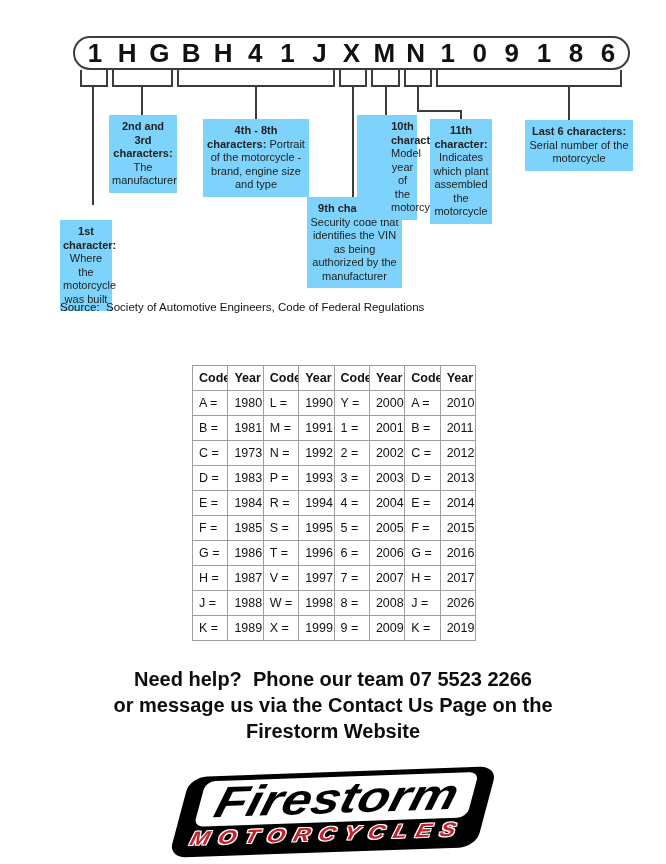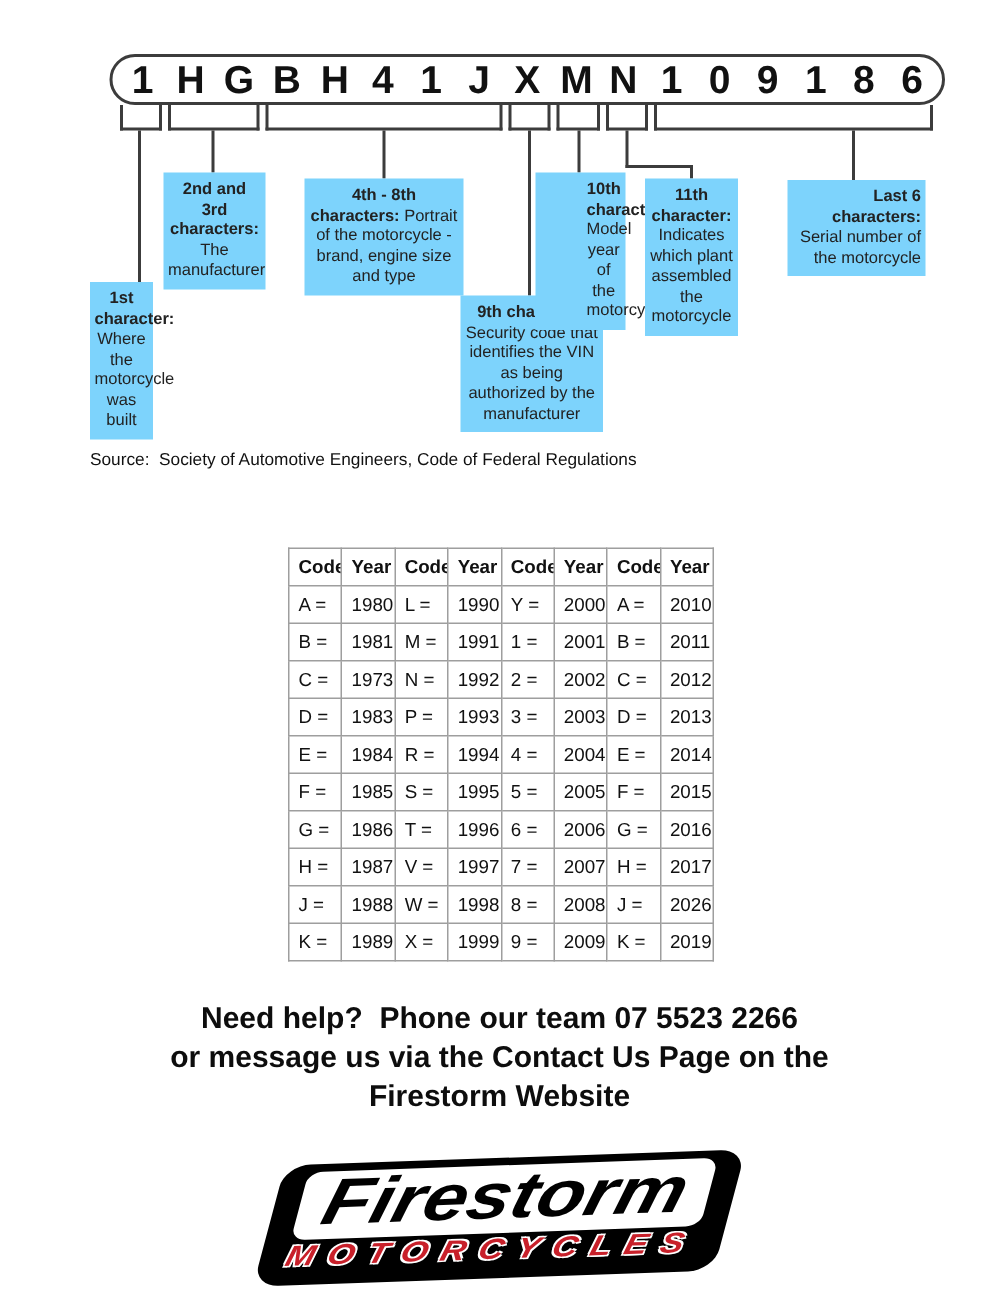--- a/index.html
+++ b/index.html
@@ -69,27 +69,27 @@
   .callout {
     position: absolute;
     background: #7dd3fc;
     text-align: center;
     font-size: 11px;
     line-height: 13.5px;
     color: #222;
     padding: 5px 3px;
   }
   .callout .ct { font-weight: bold; }
-  .cb1  { left: 60px;  top: 188px; width: 42px; }
+  .cb1  { left: 60px;  top: 220px; width: 52px; }
   .cb2  { left: 109px; top: 115px; width: 68px; }
   .cb3  { left: 203px; top: 119px; width: 106px; text-align: center; }
   .cb9  { left: 307px; top: 197px; width: 95px; }
   .cb10 { left: 357px; top: 115px; width: 60px; padding-left: 34px; }
   .cb11 { left: 430px; top: 119px; width: 62px; }
-  .cbL6 { left: 525px; top: 120px; width: 92px; text-align: right; }
+  .cbL6 { left: 525px; top: 120px; width: 108px; }
 
   
   .source-note {
     position: absolute;
     left: 60px; top: 301px;
     font-size: 11.5px;
     color: #111;
     white-space: pre;
   }
 

